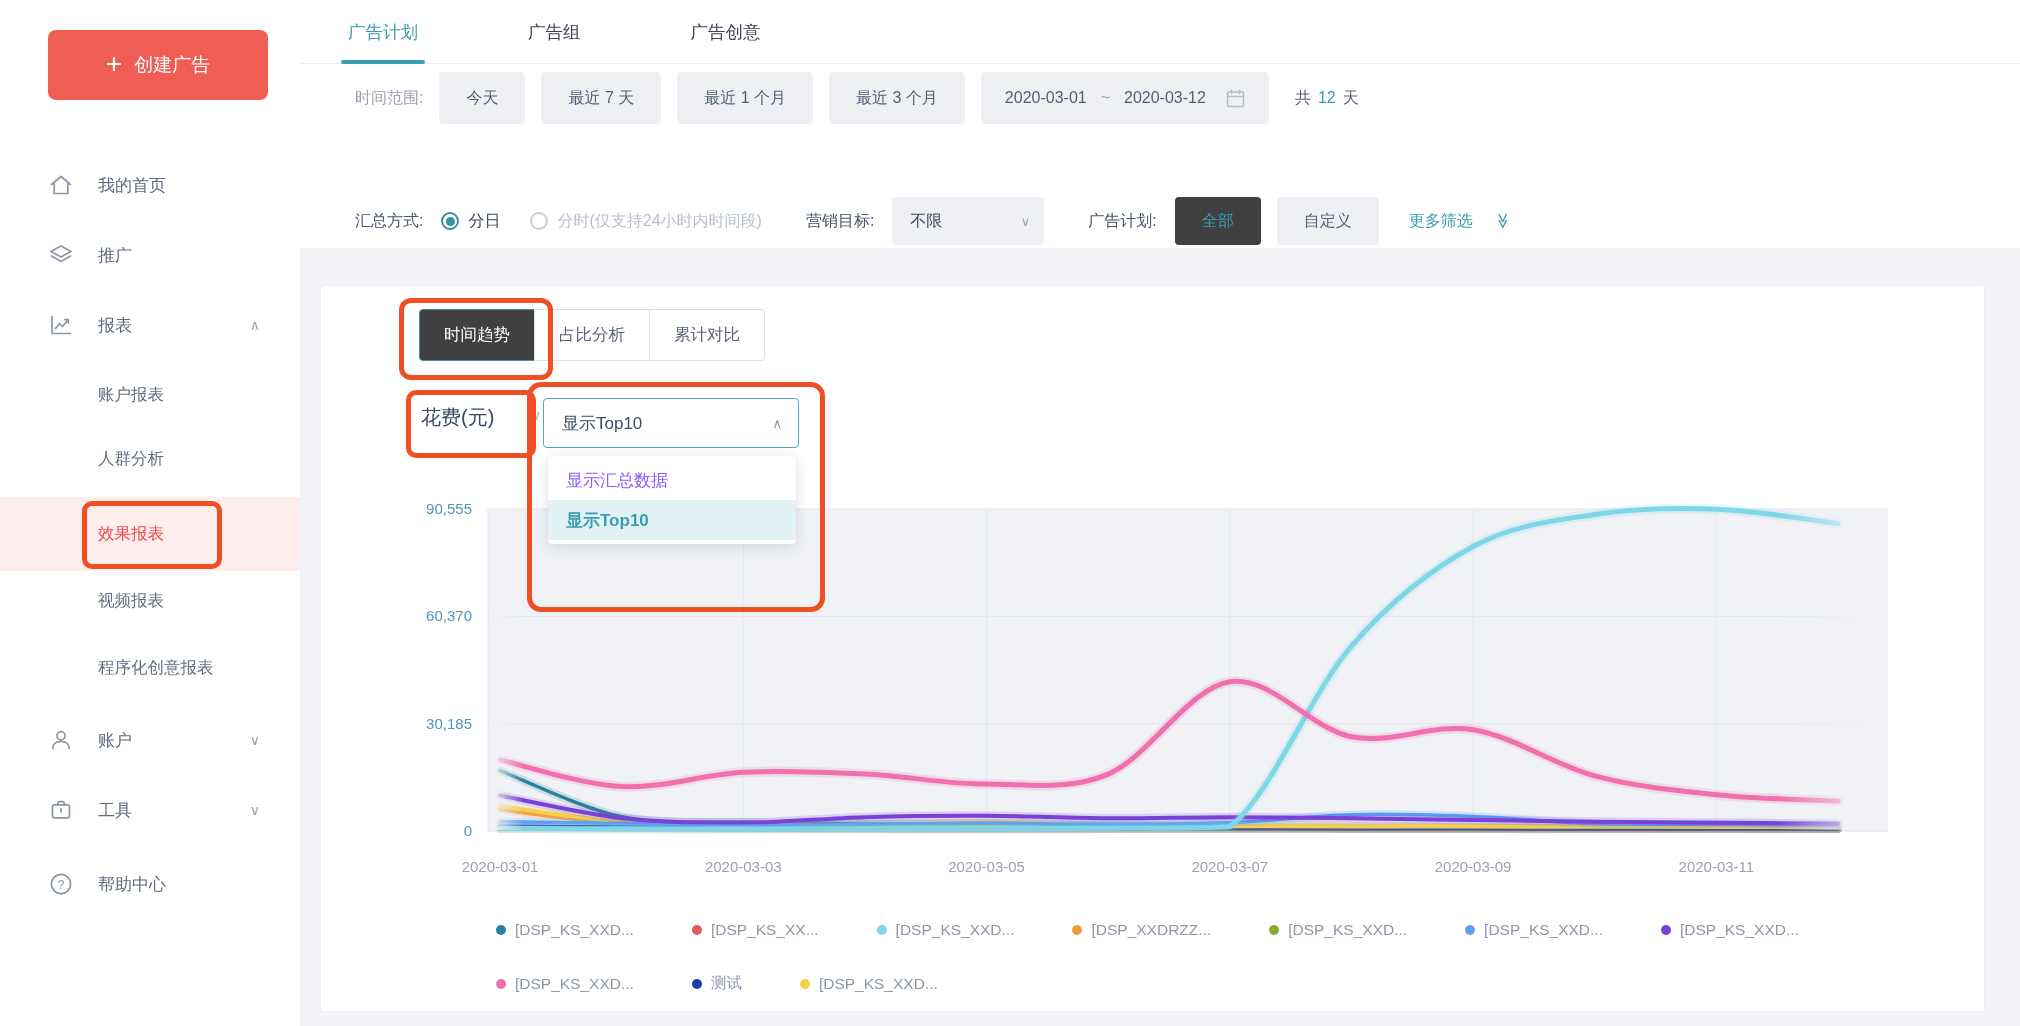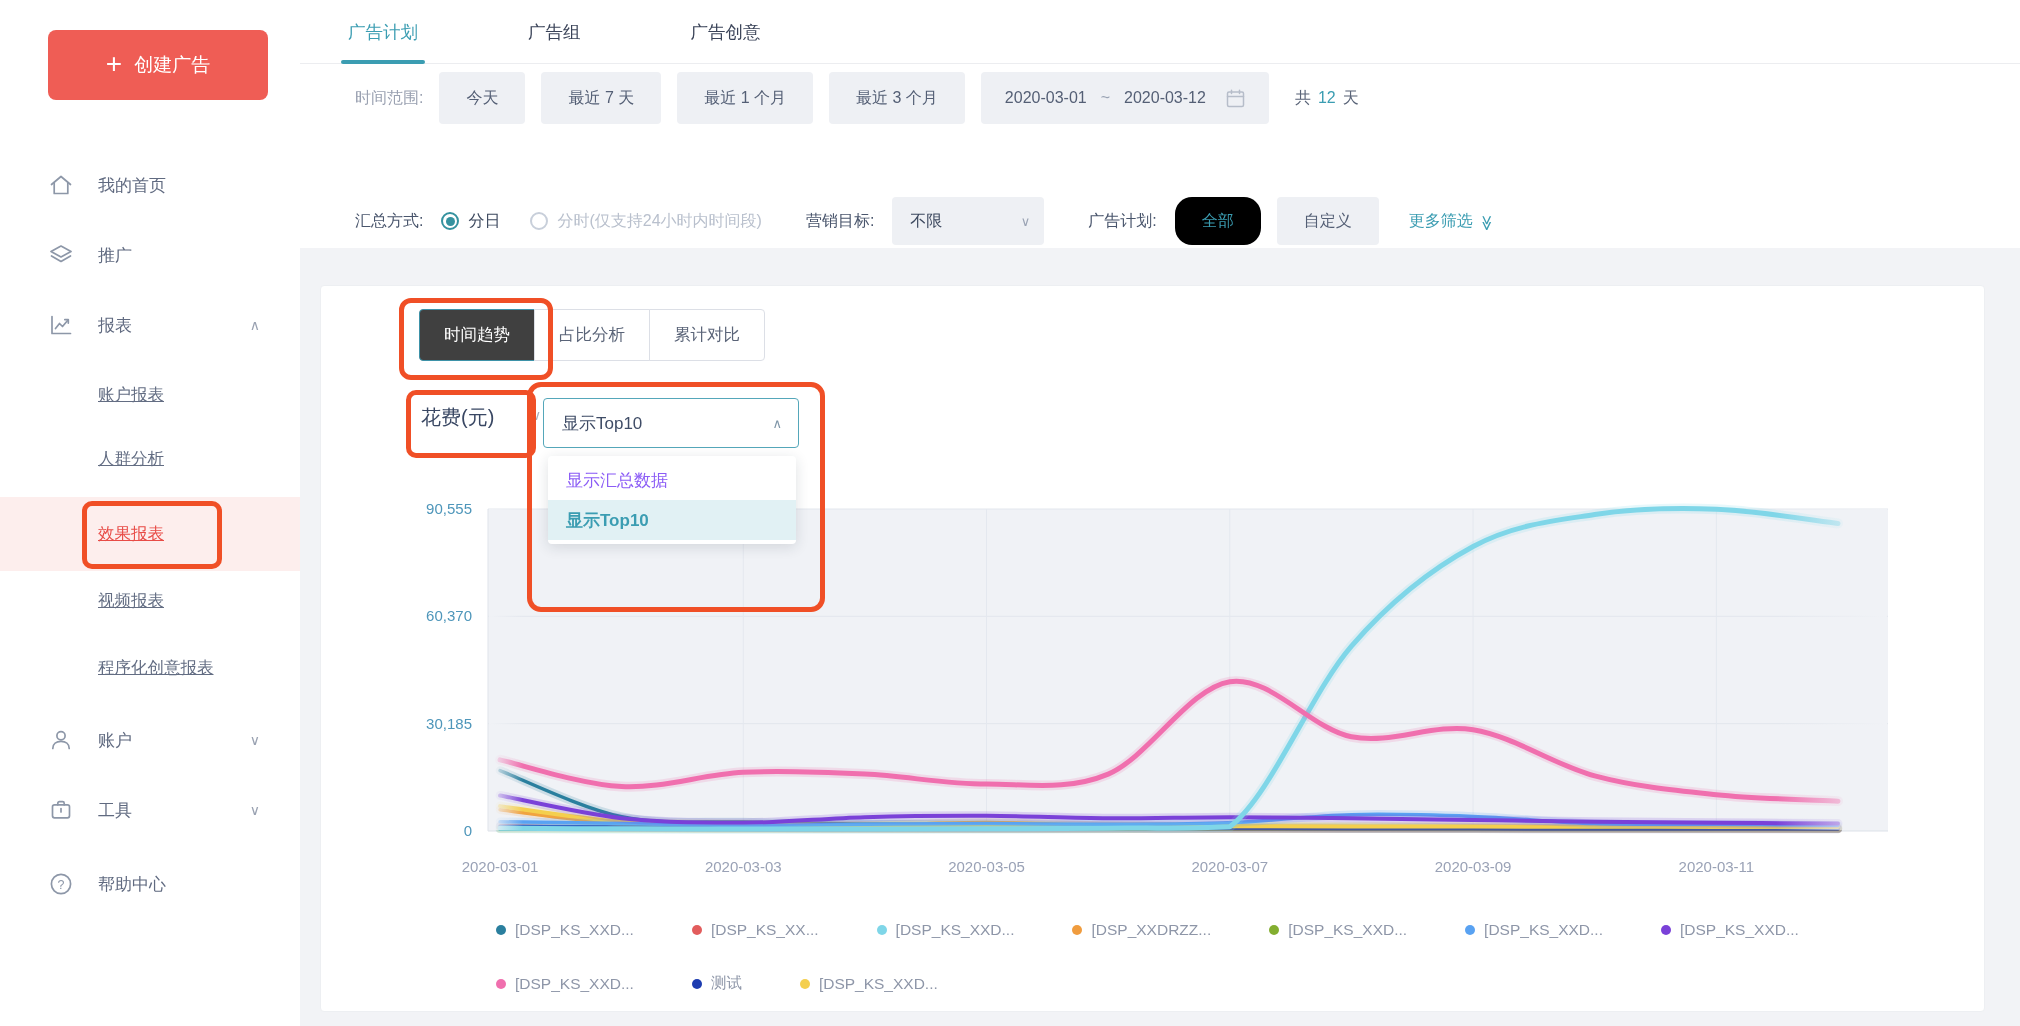--- a/index.html
+++ b/index.html
@@ -21,21 +21,21 @@
     position:absolute;left:0;width:300px;height:56px;display:flex;align-items:center;
     color:#606a80;font-size:17px;cursor:pointer;
   }
   .nav-item .nicon{position:absolute;left:48px;width:26px;height:26px;display:flex;align-items:center;justify-content:center;}
   .nav-item .nlabel{position:absolute;left:98px;}
   .nav-item .chev{position:absolute;right:40px;color:#9aa2b2;font-size:14px;}
   .sub-item{
     position:absolute;left:0;width:300px;height:58px;display:flex;align-items:center;
     color:#636d83;font-size:16.5px;cursor:pointer;
   }
-  .sub-item .nlabel{position:absolute;left:98px;text-decoration:underline;}
+  .sub-item .nlabel{position:absolute;left:98px;}
   .sub-item.active{background:#fdeeed;color:#e84c47;}
   
   .topbar{position:absolute;left:300px;top:0;width:1720px;height:248px;background:#ffffff;}
   .tabs-row{position:absolute;left:0;top:0;width:1720px;height:64px;border-bottom:1px solid #ecedf0;display:flex;align-items:center;padding-left:48px;gap:110px;box-sizing:border-box;}
   .tab{font-size:17.5px;color:#3a4358;position:relative;height:64px;display:flex;align-items:center;cursor:pointer;}
   .tab.active{color:#3b9db2;}
   .tab.active::after{content:"";position:absolute;left:50%;transform:translateX(-50%);bottom:0;width:84px;height:4px;border-radius:2px;background:#3b9db2;}
   .filter-row1{position:absolute;left:0;top:70px;height:56px;display:flex;align-items:center;padding-left:55px;gap:16px;}
   .filter-label{font-size:16px;color:#9aa1b1;white-space:nowrap;}
   .pill{
@@ -52,22 +52,22 @@
   .radio.on{border:2px solid #35929f;}
   .radio.on i{width:9px;height:9px;border-radius:50%;background:#35929f;}
   .radio.off{border:2px solid #c8cfda;}
   .radio-label{font-size:16px;color:#3c485e;margin:0 0 0 9px;cursor:pointer;}
   .radio-label.dim{color:#b9c0cd;}
   .select-pill{
     height:48px;width:152px;background:#eef0f4;border-radius:4px;display:flex;align-items:center;
     justify-content:space-between;padding:0 14px 0 18px;font-size:16px;color:#3c485e;cursor:pointer;box-sizing:border-box;
   }
   .chev-small{color:#9aa3b4;font-size:13px;}
-  .pill.teal{background:#000000;color:#3b9db2;border-radius:17px;}
-  .more-filters{display:flex;align-items:flex-end;gap:4px;color:#3b9db2;font-size:16px;cursor:pointer;white-space:nowrap;}
+  .pill.teal{background:#404040;color:#3b9db2;}
+  .more-filters{display:flex;align-items:center;gap:20px;color:#3b9db2;font-size:16px;cursor:pointer;white-space:nowrap;}
   .dbl-chev{display:inline-block;transform:rotate(90deg);font-size:15px;margin-left:2px;}
   
   .card{
     position:absolute;left:320px;top:285px;width:1665px;height:727px;background:#fff;
     border:1px solid #edeff2;border-radius:4px;box-sizing:border-box;
   }
   .chart-tabs{position:absolute;left:98px;top:23px;display:flex;z-index:4;}
   .cbtn{
     height:50px;padding:0 24px;display:flex;align-items:center;justify-content:center;
     background:#fff;border:1px solid #dcdfe6;font-size:16.5px;color:#5a6478;cursor:pointer;margin-left:-1px;

